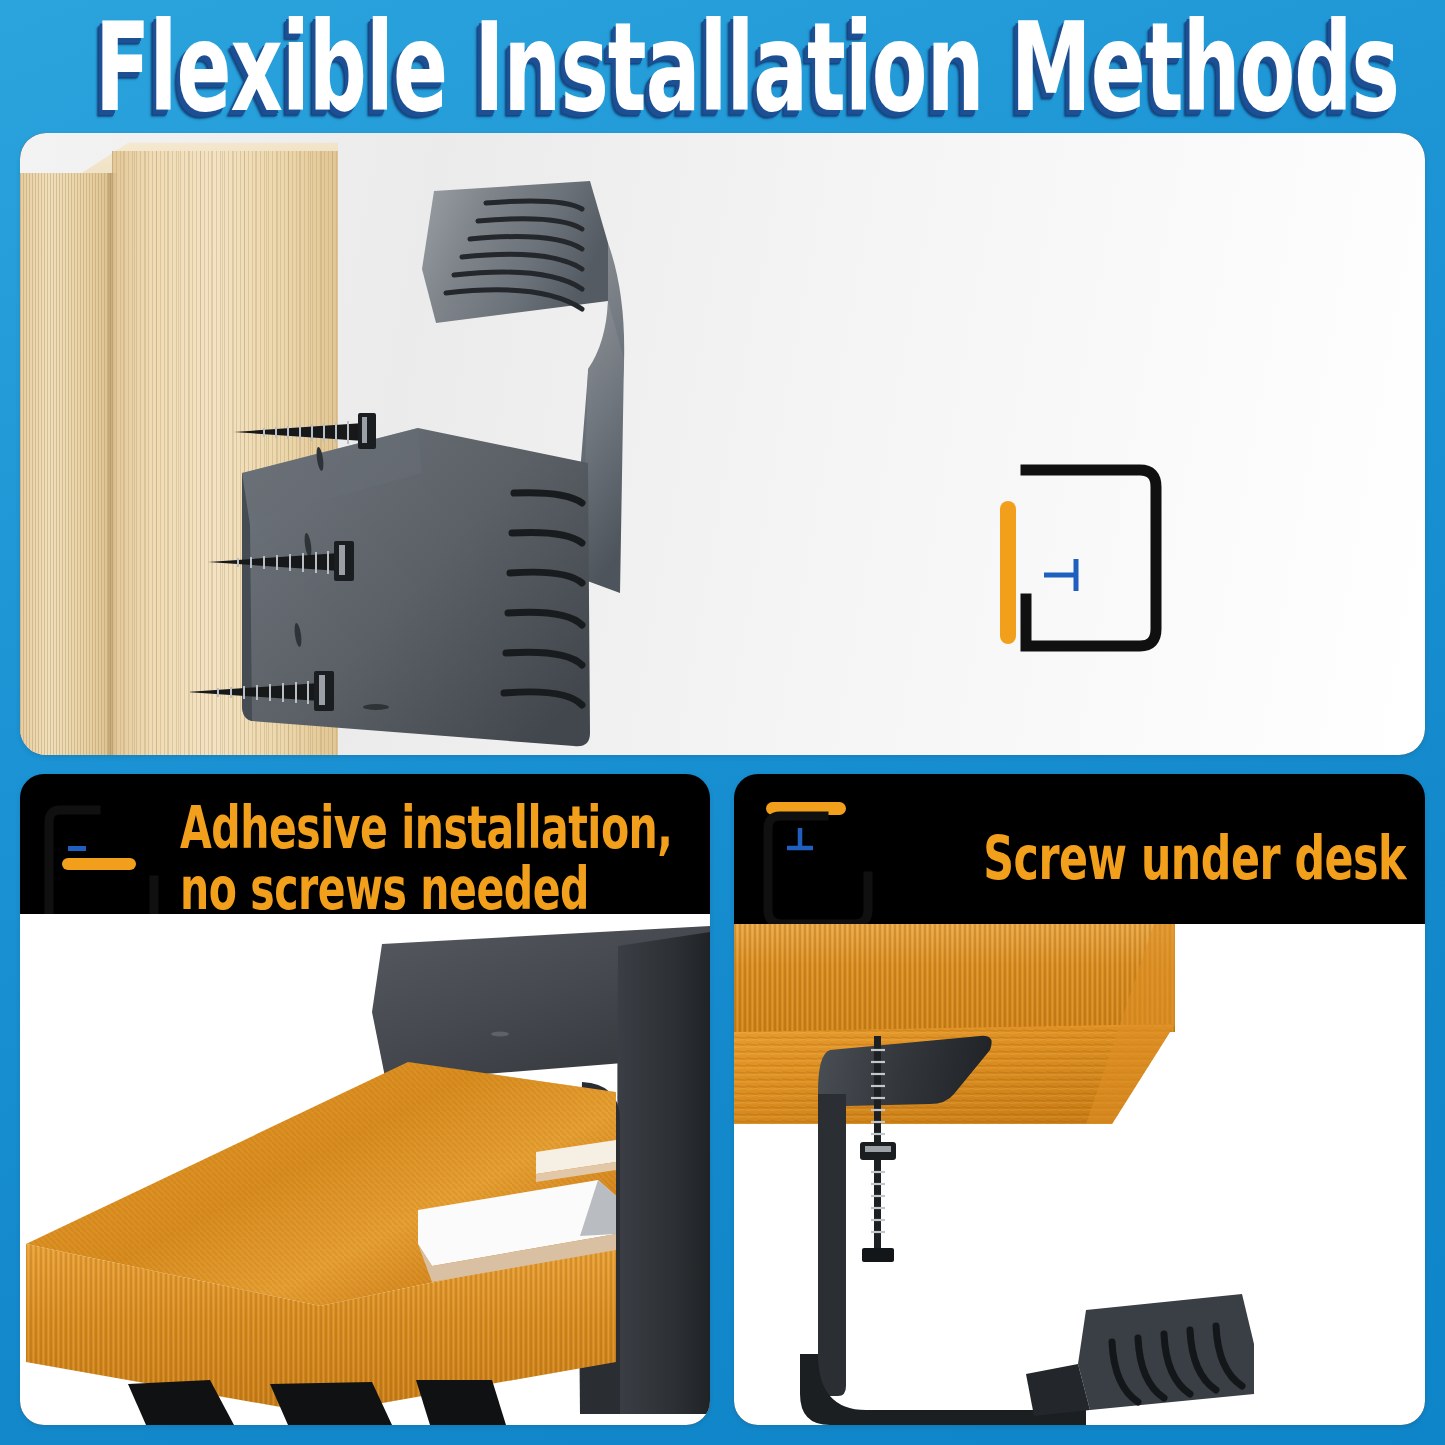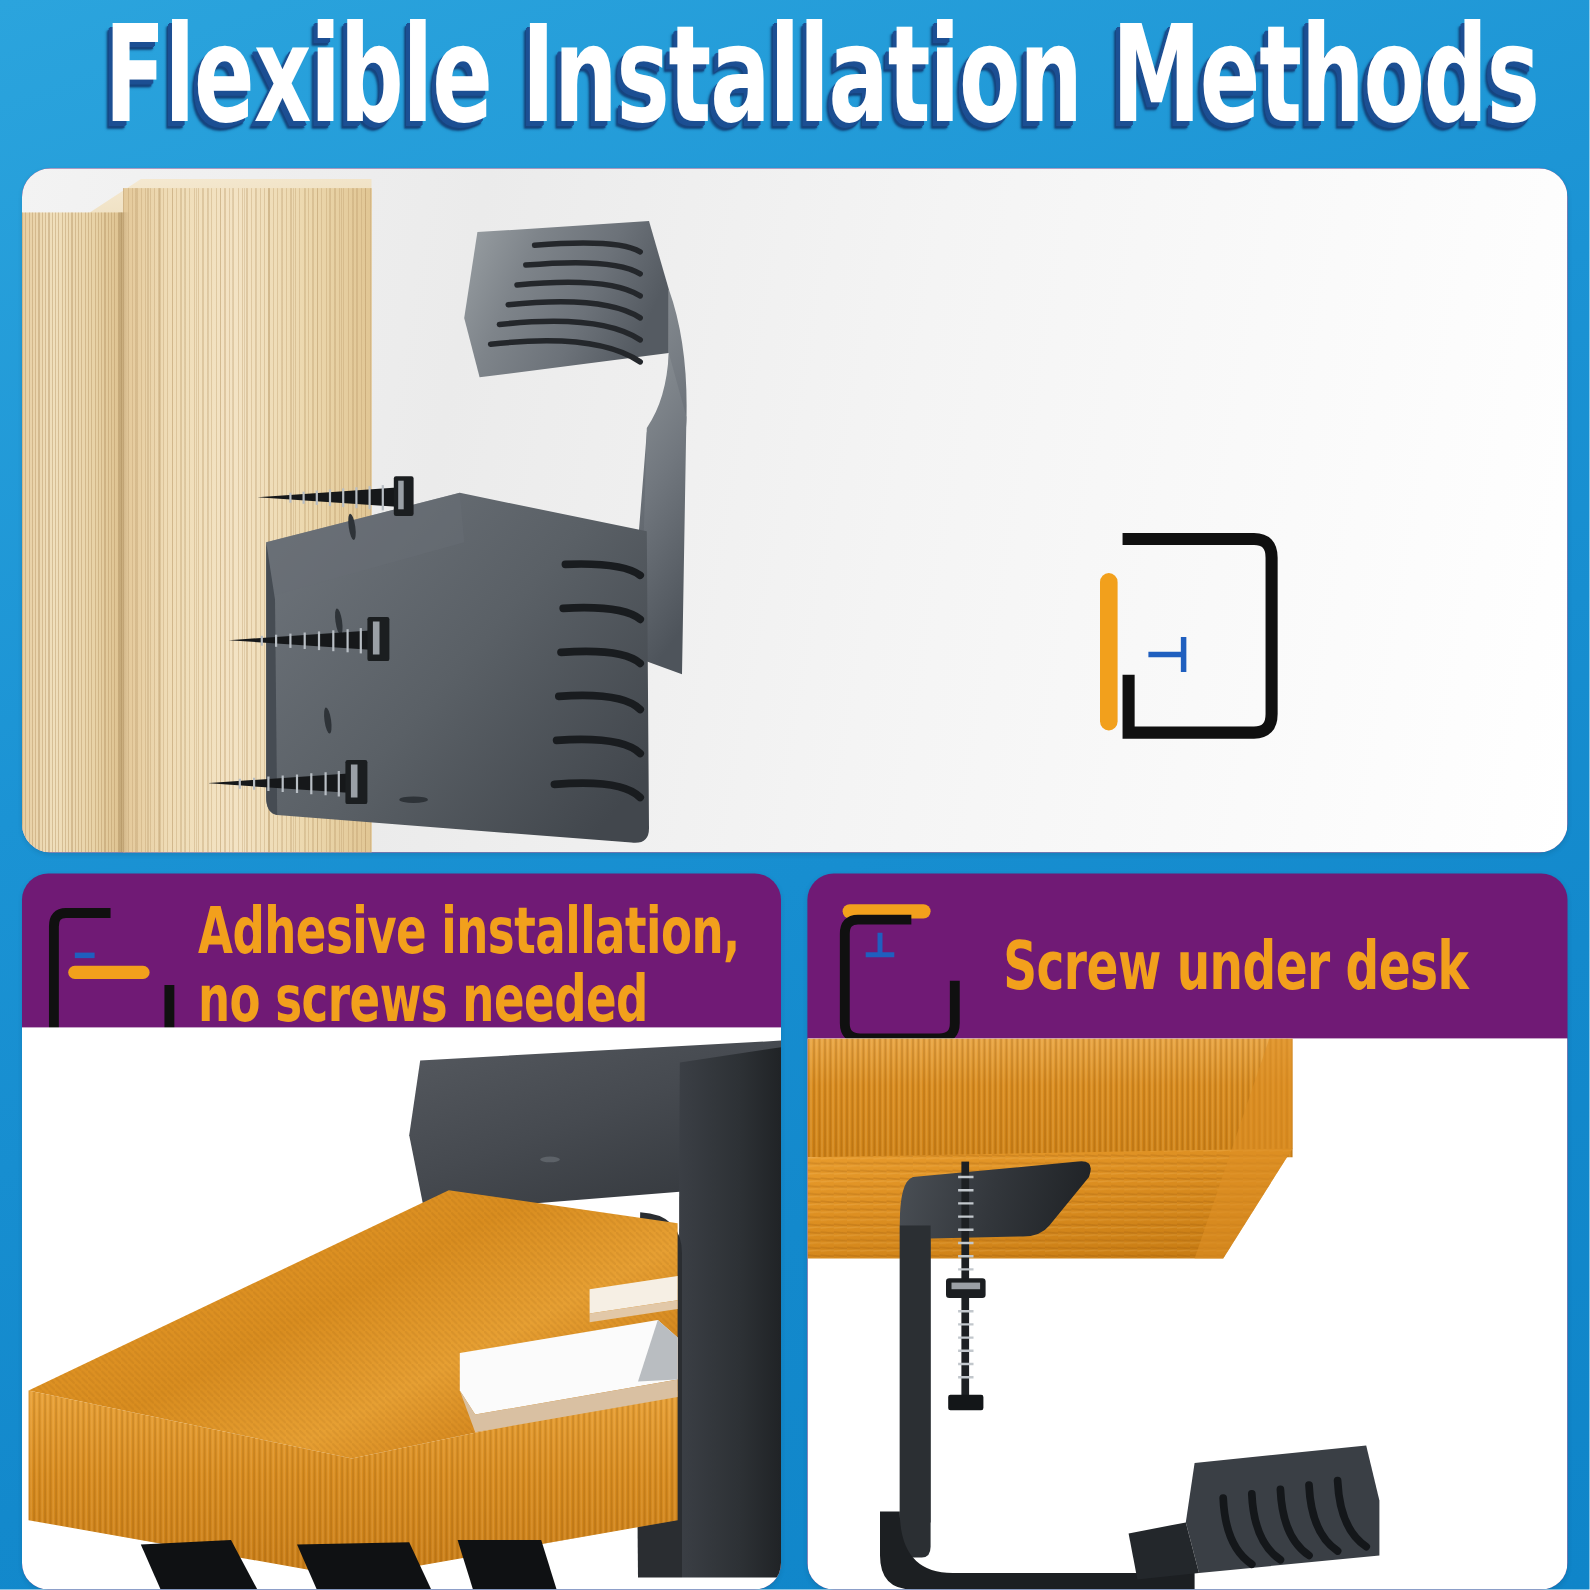--- a/index.html
+++ b/index.html
@@ -28,23 +28,22 @@
     text-shadow:
        -3px 3px 0 #1c4f93,
        -4px 4px 0 #1c4f93,
        -5px 5px 1px #17457f,
        -6px 6px 2px rgba(14,50,100,.75);
     white-space:nowrap;
   }
 
   
   .panel{
-    position:absolute;background:#701a75;border-radius:26px;overflow:hidden;
+    position:absolute;background:#000000;border-radius:26px;overflow:hidden;
     box-shadow:0 2px 5px rgba(0,0,0,.10);
-    margin-top:20px;
   }
   #panel-top{left:20px;top:133px;width:1405px;height:622px;}
   #panel-bl{left:20px;top:774px;width:690px;height:651px;border-radius:24px;}
   #panel-br{left:734px;top:774px;width:691px;height:651px;border-radius:24px;}
 
   .panel-inner{position:absolute;inset:0;}
 
   
   .scene-top{position:absolute;inset:0;background:linear-gradient(100deg,#f3f3f3 0%,#ebebeb 28%,#f4f4f4 56%,#ffffff 100%);}
 
@@ -94,21 +93,21 @@
   .bl-icon{position:absolute;left:6px;top:12px;width:118px;height:130px;}
   .bl-text{
     position:absolute;left:142px;top:6px;width:520px;
     font-family:"Liberation Sans Narrow","DejaVu Sans Condensed","Liberation Sans",sans-serif;
     font-weight:bold;font-size:48px;line-height:1.04;color:#F2A01C;
     transform:scaleX(0.95) scaleY(1.22);transform-origin:left top;
     letter-spacing:-0.5px;
   }
   .bl-text span{display:block;}
 
-  .br-head{position:absolute;left:18px;top:6px;width:660px;height:162px;}
+  .br-head{position:absolute;left:18px;top:6px;width:660px;height:162px;text-align:right;}
   .br-icon{position:absolute;left:6px;top:12px;width:118px;height:140px;}
   .br-text{
     position:absolute;left:160px;top:48px;width:520px;
     font-family:"Liberation Sans Narrow","DejaVu Sans Condensed","Liberation Sans",sans-serif;
     font-weight:bold;font-size:50px;line-height:1.02;color:#F2A01C;
     transform:scaleX(0.95) scaleY(1.22);transform-origin:left top;
     letter-spacing:-0.5px;white-space:nowrap;
   }
 
   

